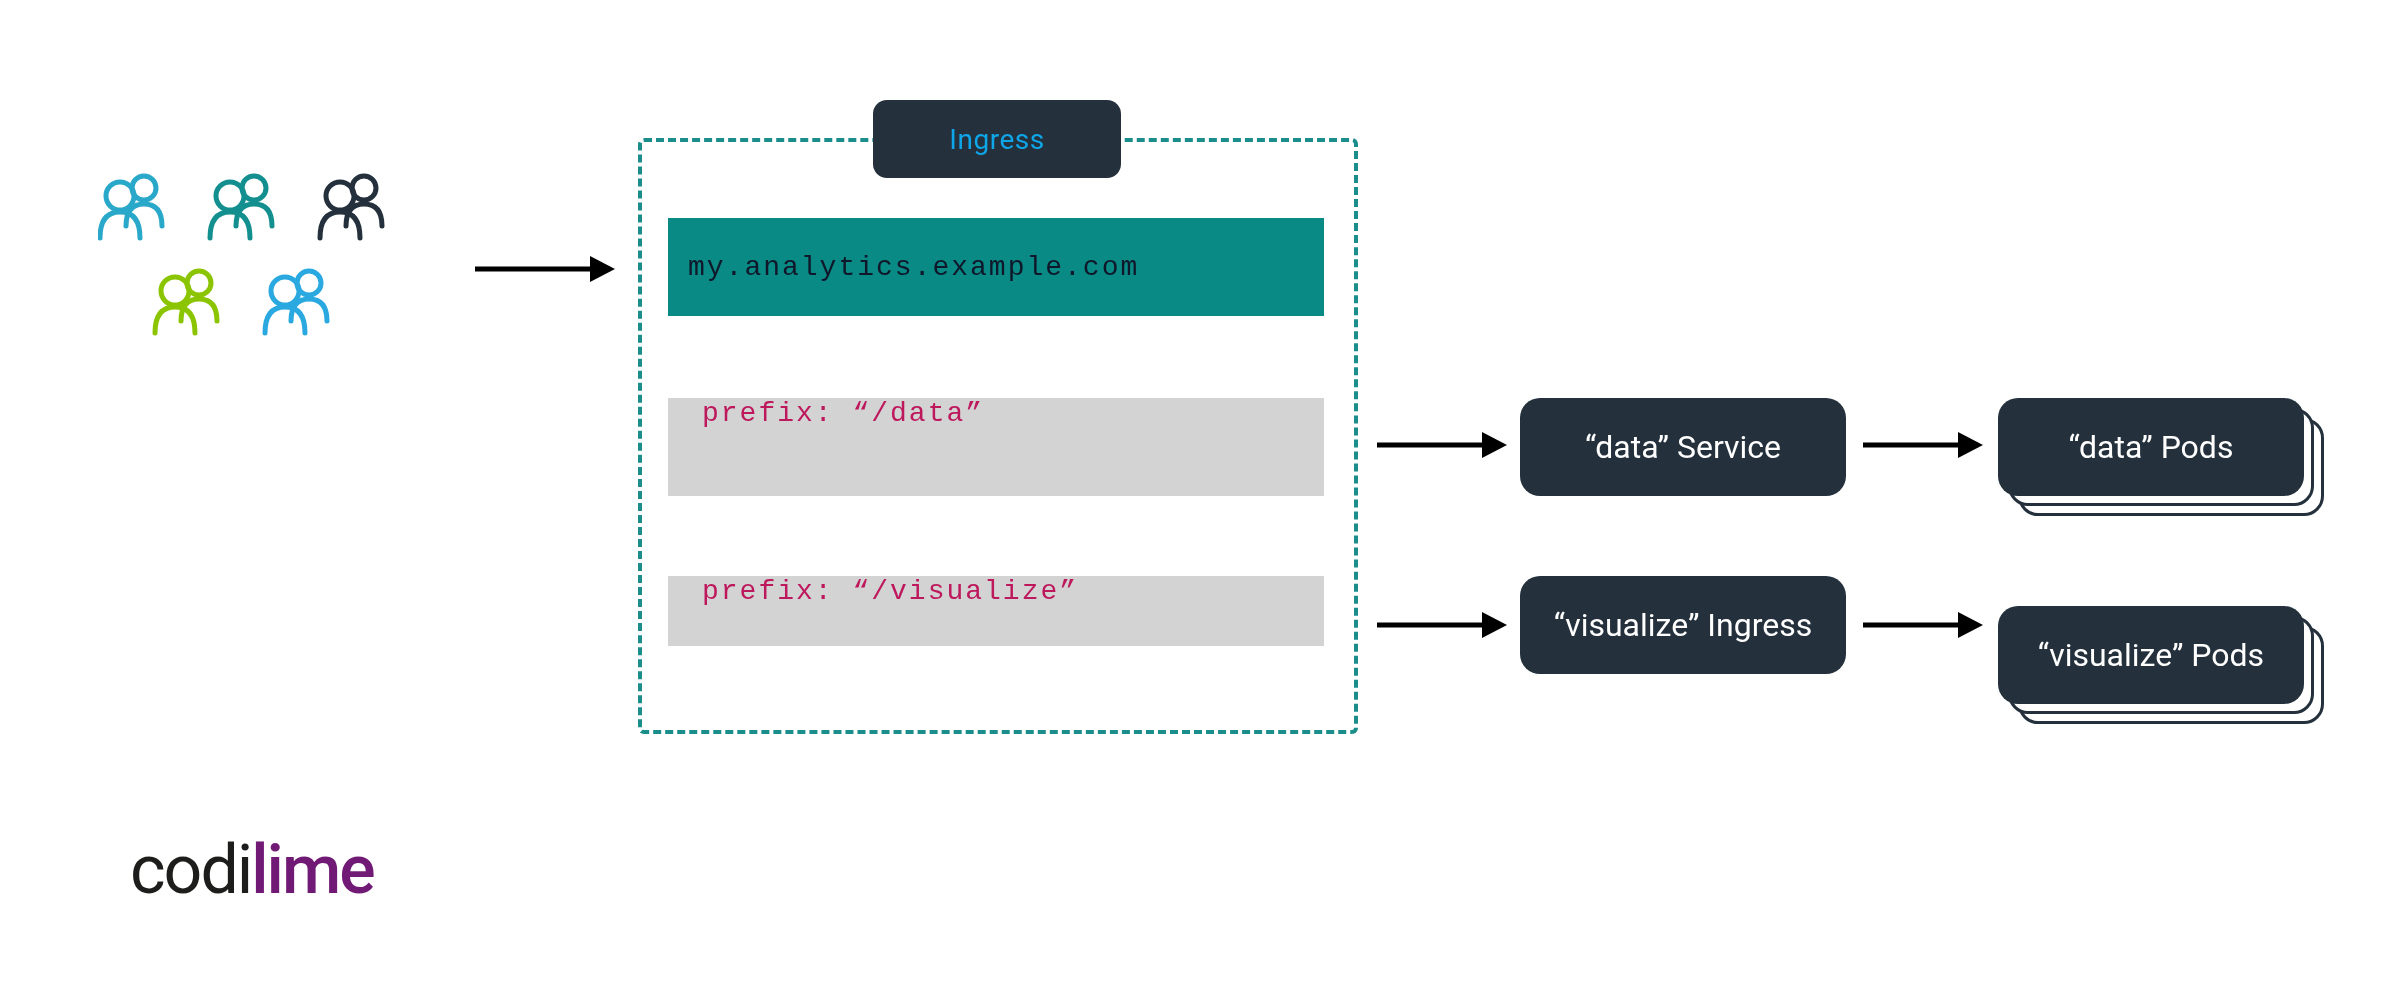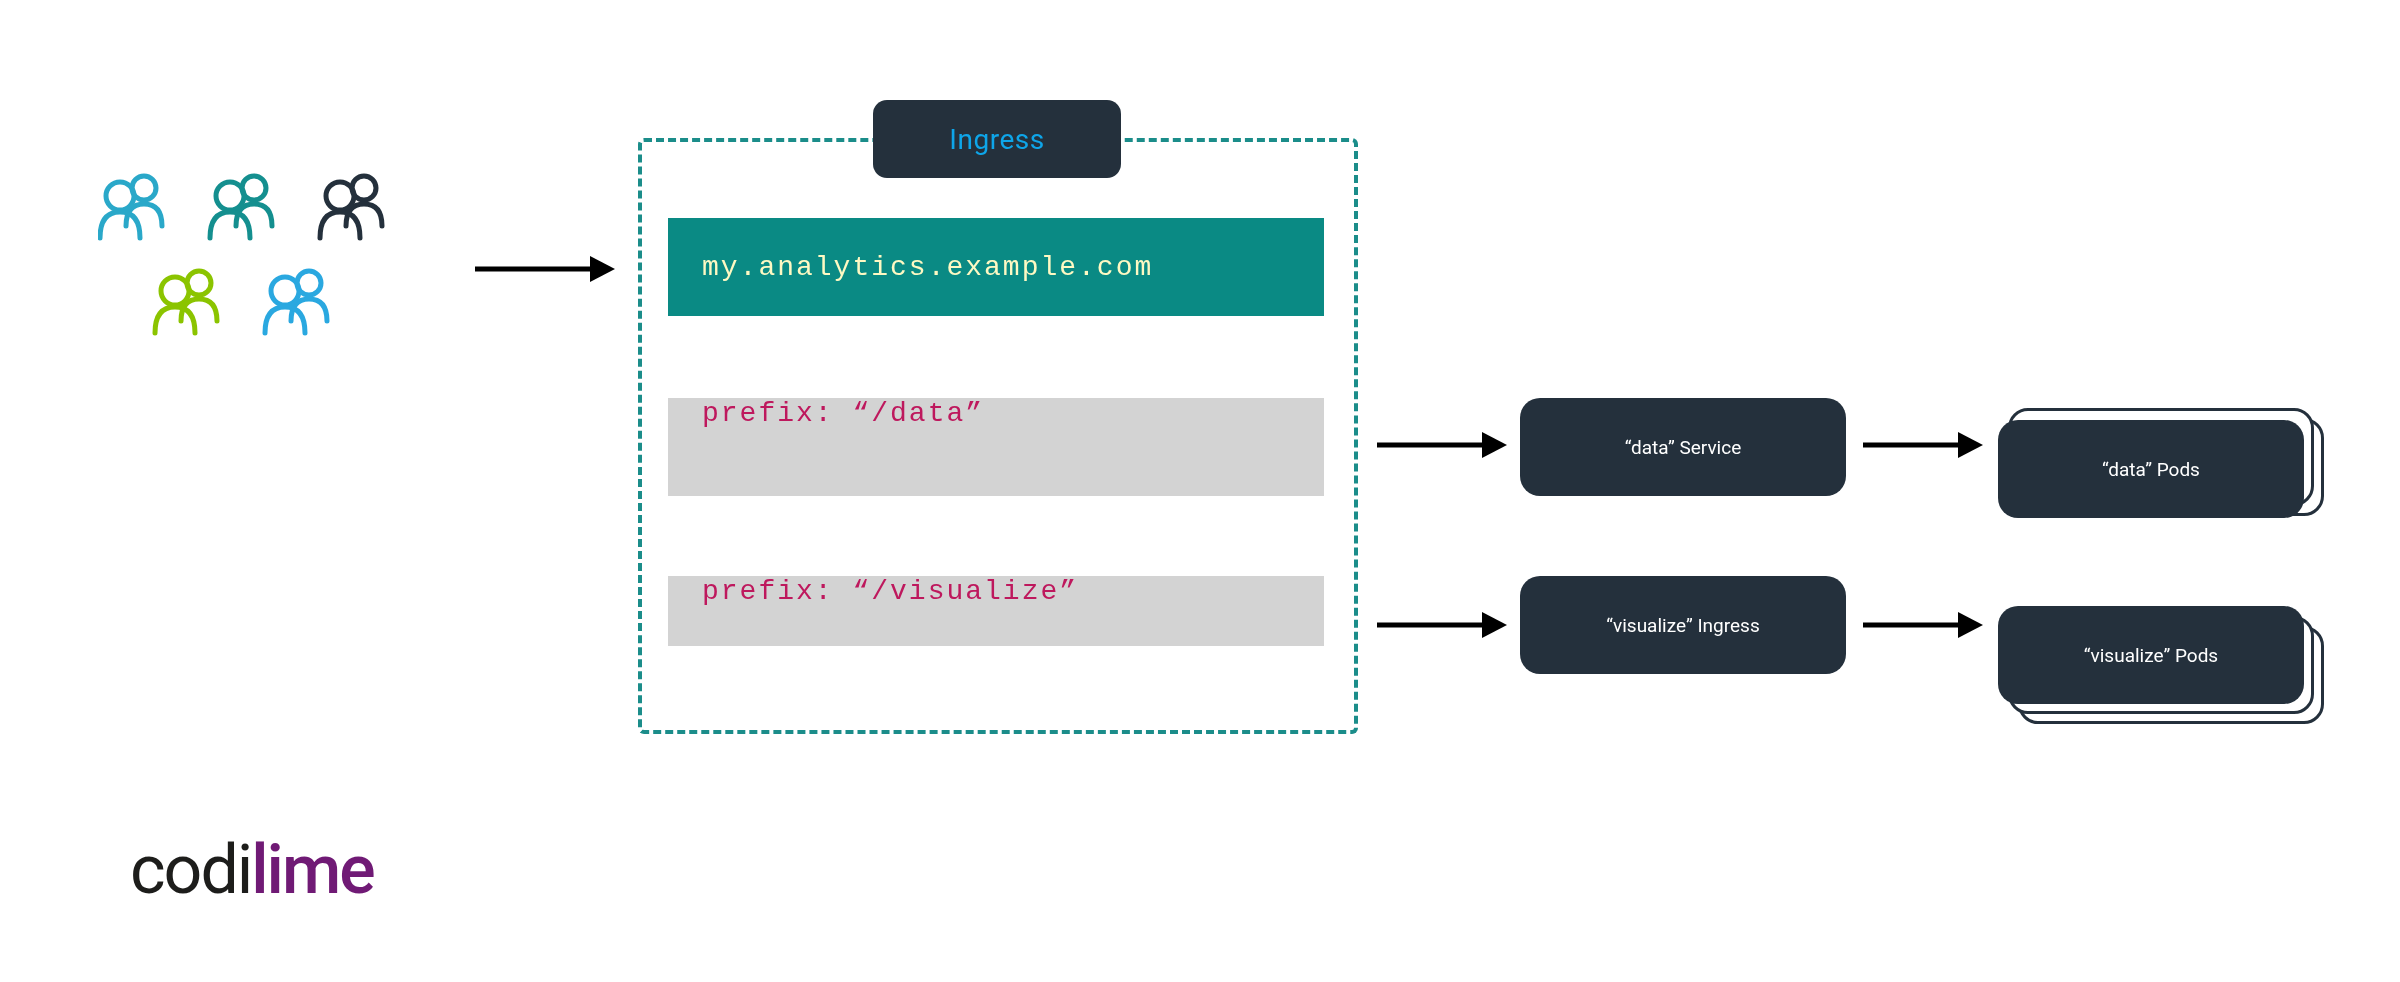--- a/index.html
+++ b/index.html
@@ -32,46 +32,46 @@
     border-radius: 14px;
     display: flex;
     align-items: center;
     justify-content: center;
     letter-spacing: 0.5px;
   }
 
   
   .host-bar {
     background: #0a8a84;
-    color: #fef9c3;
+    color: #0f172a;
     font-family: "Courier New", Courier, monospace;
     font-size: 28px;
     display: flex;
     align-items: center;
-    padding-left: 34px;
+    padding-left: 20px;
     letter-spacing: 2px;
   }
 
   
   .prefix-bar {
     background: #d3d3d3;
     color: #be185d;
     font-family: "Courier New", Courier, monospace;
     font-size: 28px;
     display: flex;
     align-items: flex-start;
     padding-left: 34px;
     letter-spacing: 2px;
   }
 
   
   .pill {
     background: #24303c;
     color: #ffffff;
-    font-size: 19px;
+    font-size: 32px;
     border-radius: 20px;
     display: flex;
     align-items: center;
     justify-content: center;
   }
 
   
   .logo {
     font-size: 68px;
     font-weight: 400;
@@ -156,21 +156,21 @@
   </svg>
 
   <svg class="abs" style="left:1858px; top:600px;" width="130" height="50">
     <line x1="5" y1="25" x2="100" y2="25" stroke="#000" stroke-width="5"></line>
     <polygon points="100,12 125,25 100,38" fill="#000"></polygon>
   </svg>
 
   <div class="abs" style="left:1998px; top:398px; width:340px; height:120px;">
     <div class="abs" style="left:20px; top:20px; width:306px; height:98px; background:#fff; border:3px solid #24303c; border-radius:20px;"></div>
     <div class="abs" style="left:10px; top:10px; width:306px; height:98px; background:#fff; border:3px solid #24303c; border-radius:20px;"></div>
-    <div class="abs pill" style="left:0; top:0; width:306px; height:98px;margin-top:22px;">
+    <div class="abs pill" style="left:0; top:0; width:306px; height:98px;">
       <span>“data” Pods</span>
     </div>
   </div>
 
   <div class="abs" style="left:1998px; top:576px; width:340px; height:120px;margin-top:30px;">
     <div class="abs" style="left:20px; top:20px; width:306px; height:98px; background:#fff; border:3px solid #24303c; border-radius:20px;"></div>
     <div class="abs" style="left:10px; top:10px; width:306px; height:98px; background:#fff; border:3px solid #24303c; border-radius:20px;"></div>
     <div class="abs pill" style="left:0; top:0; width:306px; height:98px;">
       <span>“visualize” Pods</span>
     </div>

